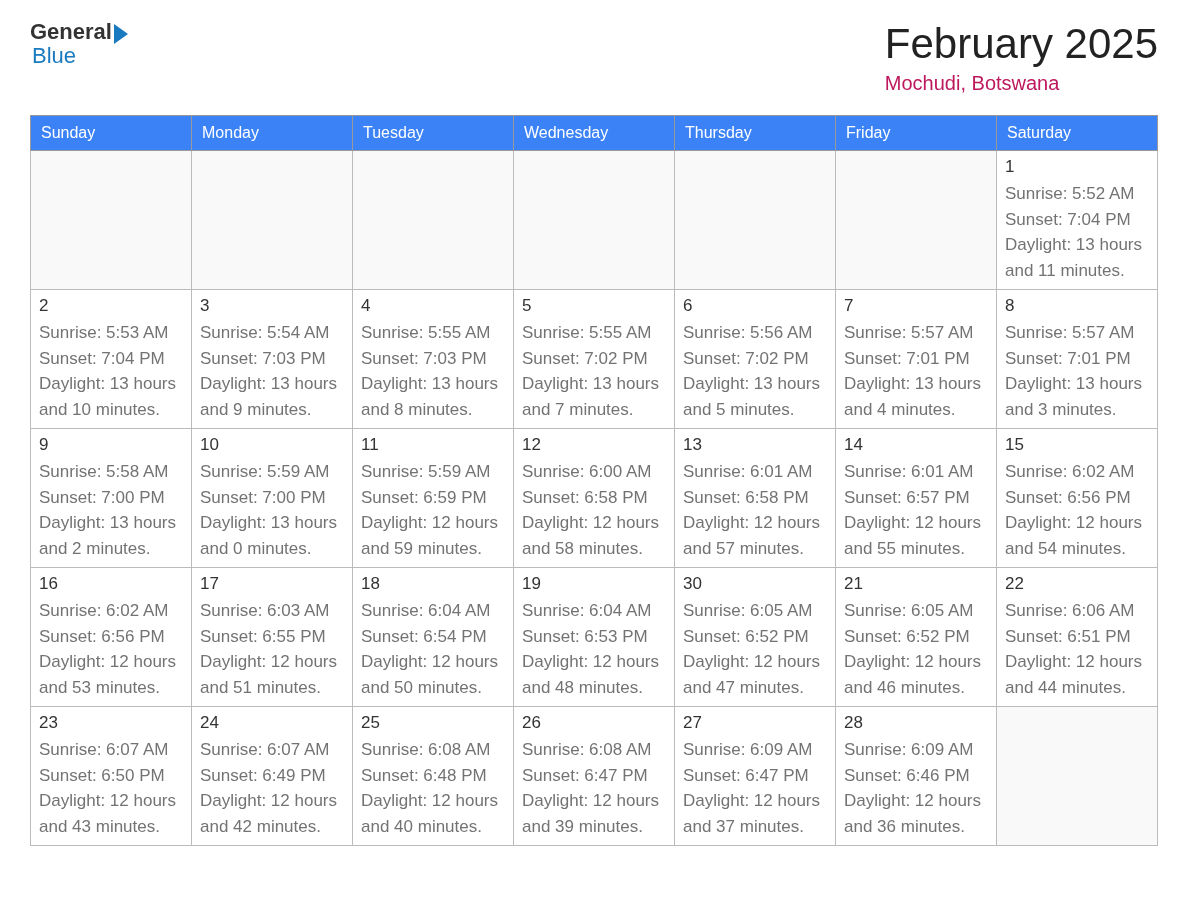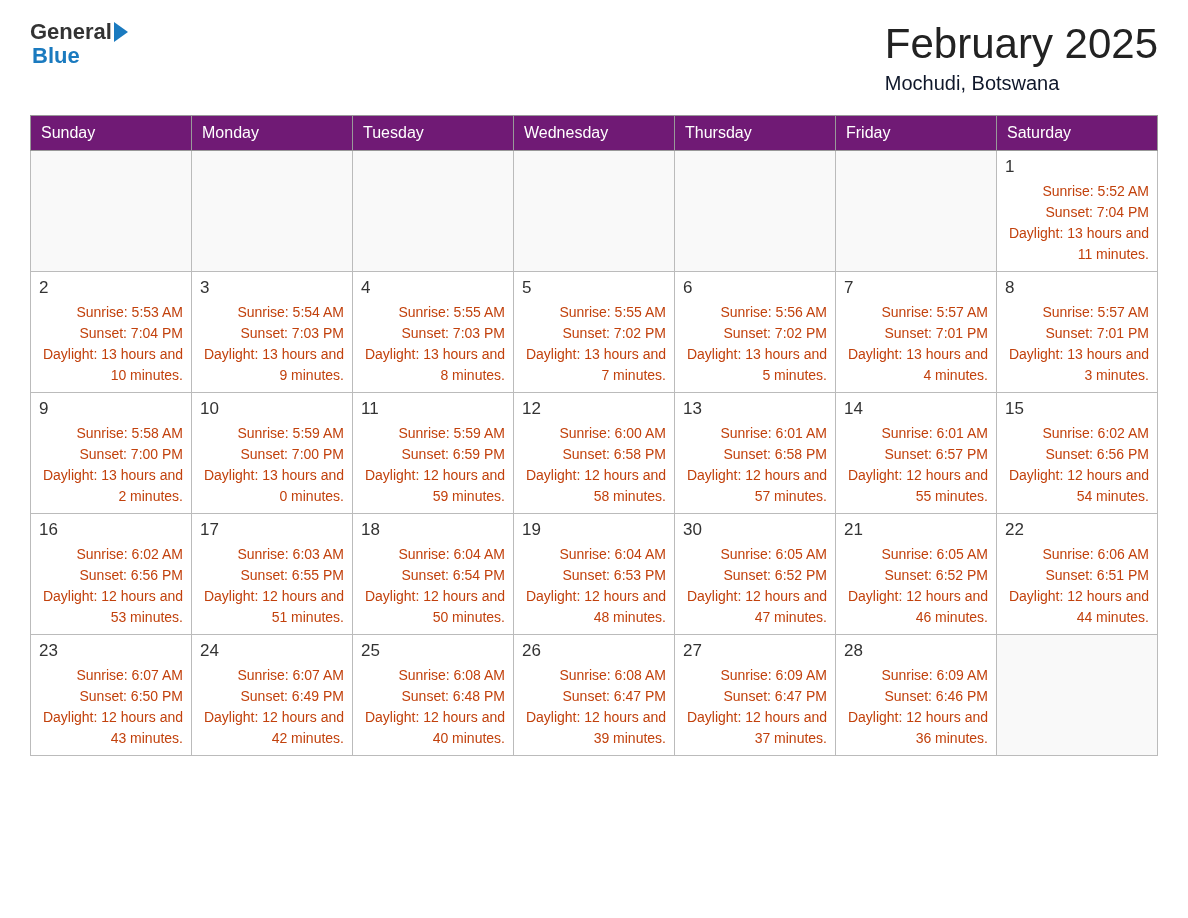--- a/index.html
+++ b/index.html
@@ -23,50 +23,50 @@
       gap: 4px;
     }
     .logo-text-general {
       font-size: 22px;
       color: #333;
       font-weight: bold;
     }
     .logo-text-blue {
       font-size: 22px;
       color: #1a7abf;
-      font-weight: bold;
+      font-weight: normal;
     }
     .logo-arrow {
       width: 0;
       height: 0;
       border-left: 14px solid #1a7abf;
       border-top: 10px solid transparent;
       border-bottom: 10px solid transparent;
       margin-left: 2px;
     }
     .title-area {
       text-align: left;
     }
     .month-title {
       font-size: 42px;
       color: #222;
       font-weight: normal;
     }
     .location {
       font-size: 20px;
-      color: #0f172a;
+      color: #be185d;
       margin-top: 4px;
     }
     .calendar {
       width: 100%;
       border-collapse: collapse;
       border: 1px solid #999;
     }
     .calendar th {
-      background-color: #701a75;
+      background-color: #3b82f6;
       color: #fff;
       padding: 8px 10px;
       text-align: left;
       font-size: 16px;
       font-weight: normal;
       border: 1px solid #999;
     }
     .calendar td {
       vertical-align: top;
       border: 1px solid #bbb;
@@ -76,39 +76,38 @@
       font-size: 13px;
       color: #333;
     }
     .day-number {
       font-size: 17px;
       color: #333;
       display: block;
       margin-bottom: 4px;
     }
     .day-info {
-      font-size: 14px;
-      color: #c2410c;
+      font-size: 17px;
+      color: #737373;
       line-height: 1.5;
-      text-align: right;
     }
     .empty-cell {
       background: #f9f9f9;
     }
     tr td {
       height: 110px;
     }
     .logo-wrapper {
       display: flex;
       flex-direction: column;
       line-height: 1.1;
     }
     .logo-line1 {
       display: flex;
-      align-items: center;
+      align-items: flex-end;
     }
     .logo-line2 {
       display: flex;
       align-items: center;
       padding-left: 2px;
     }
   </style>
 </head>
 <body>
 

